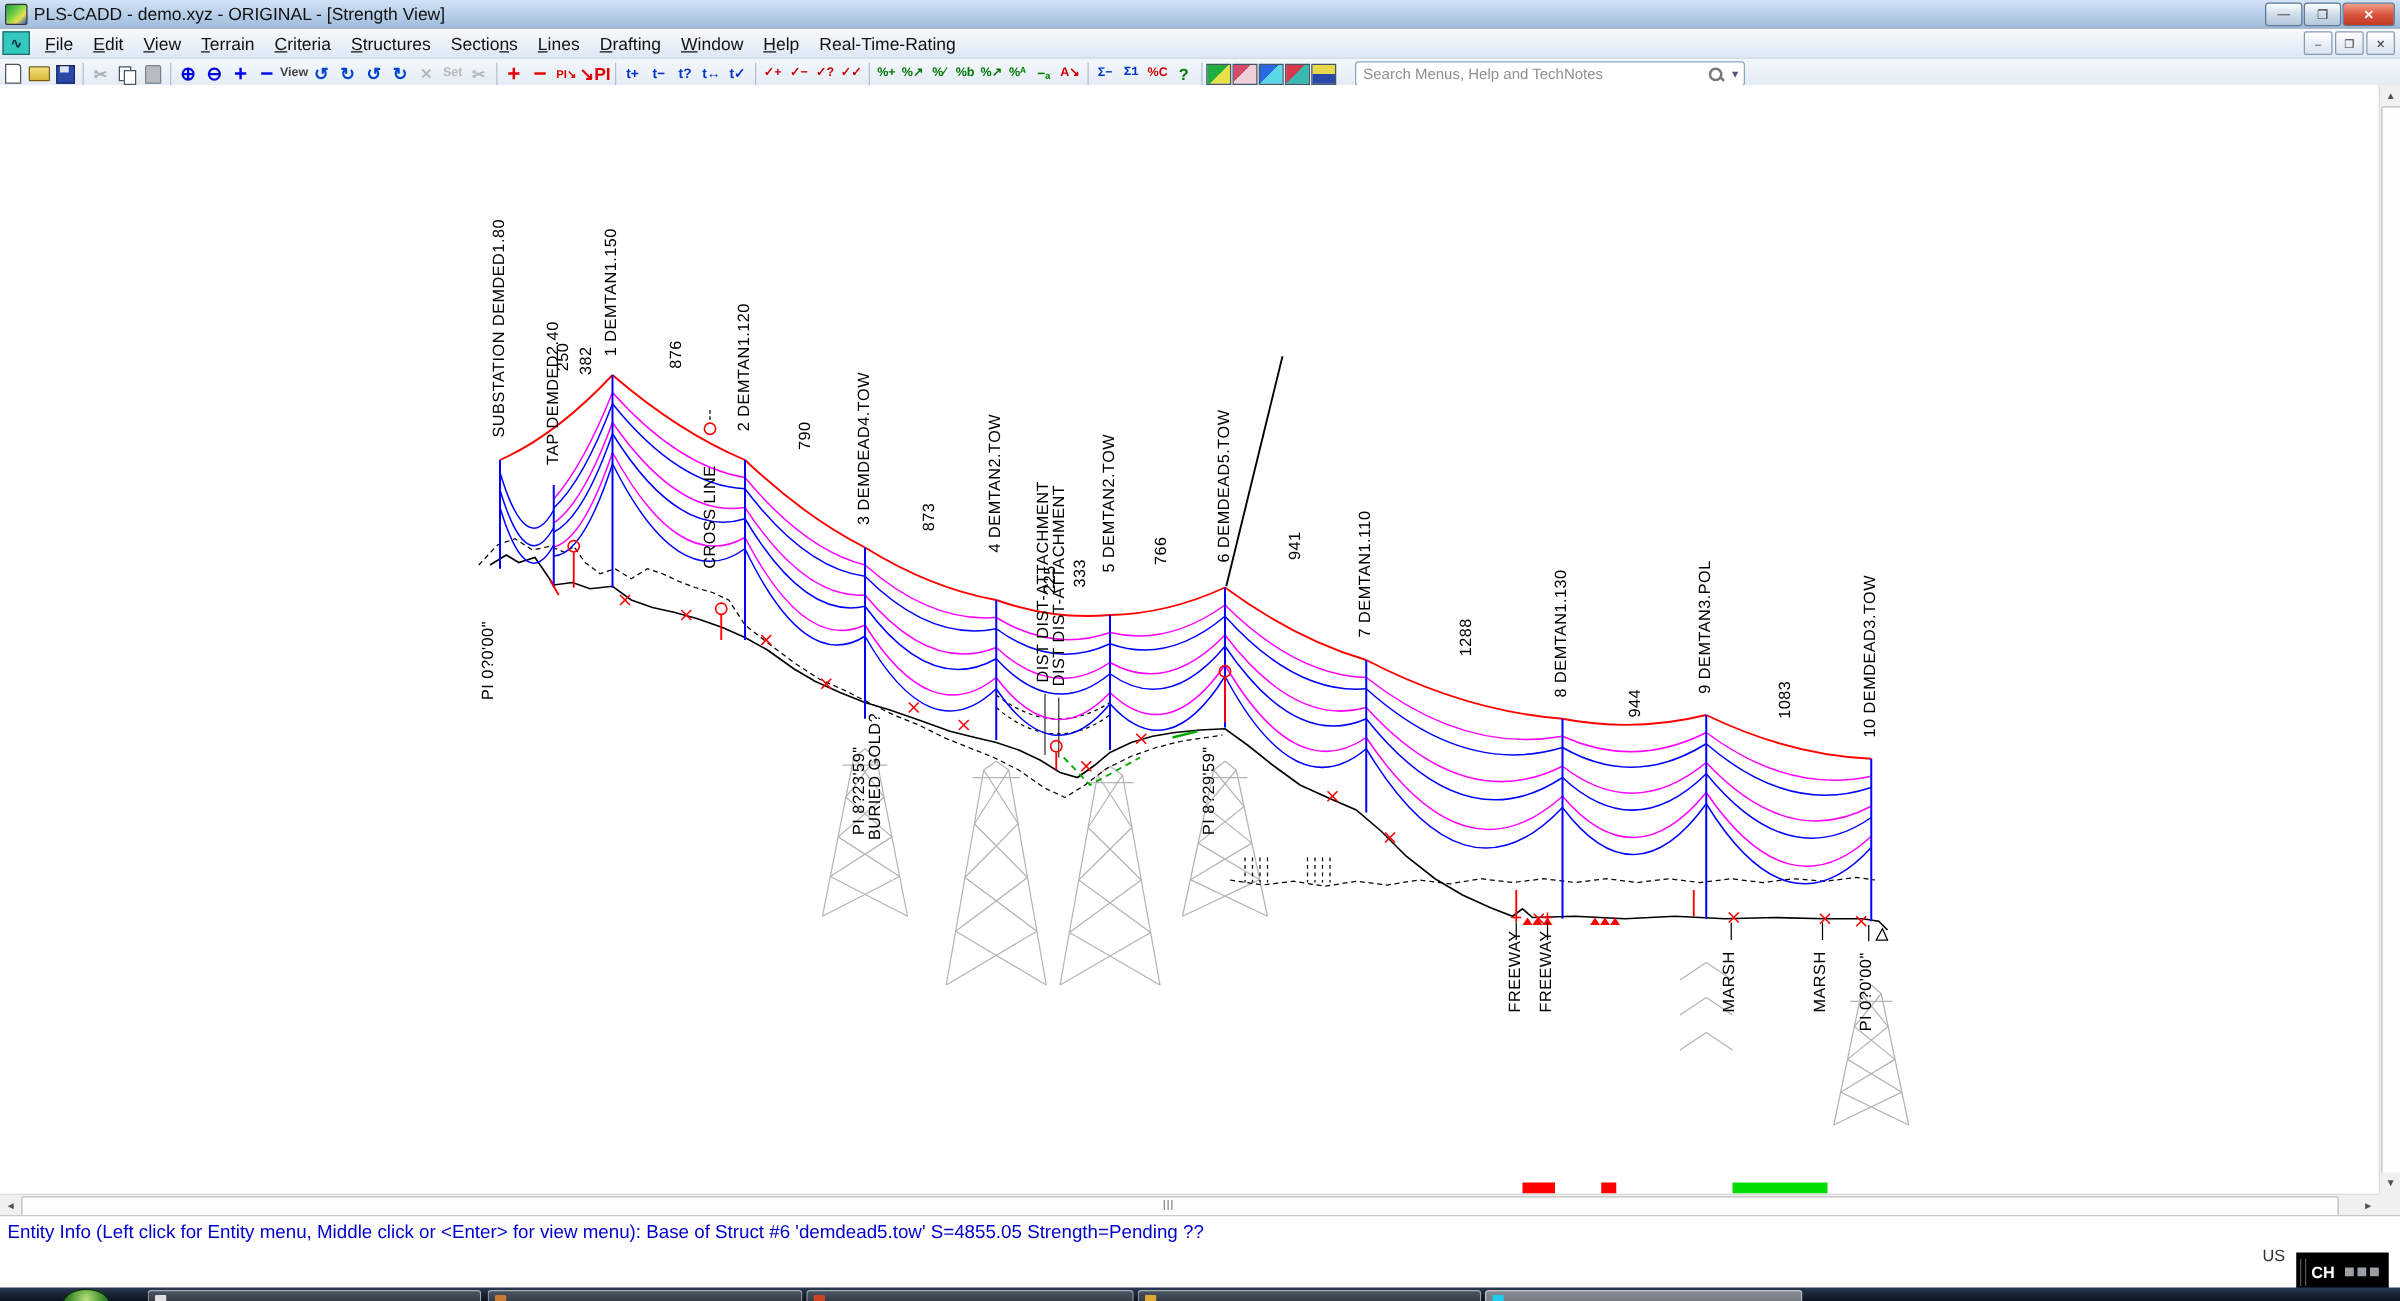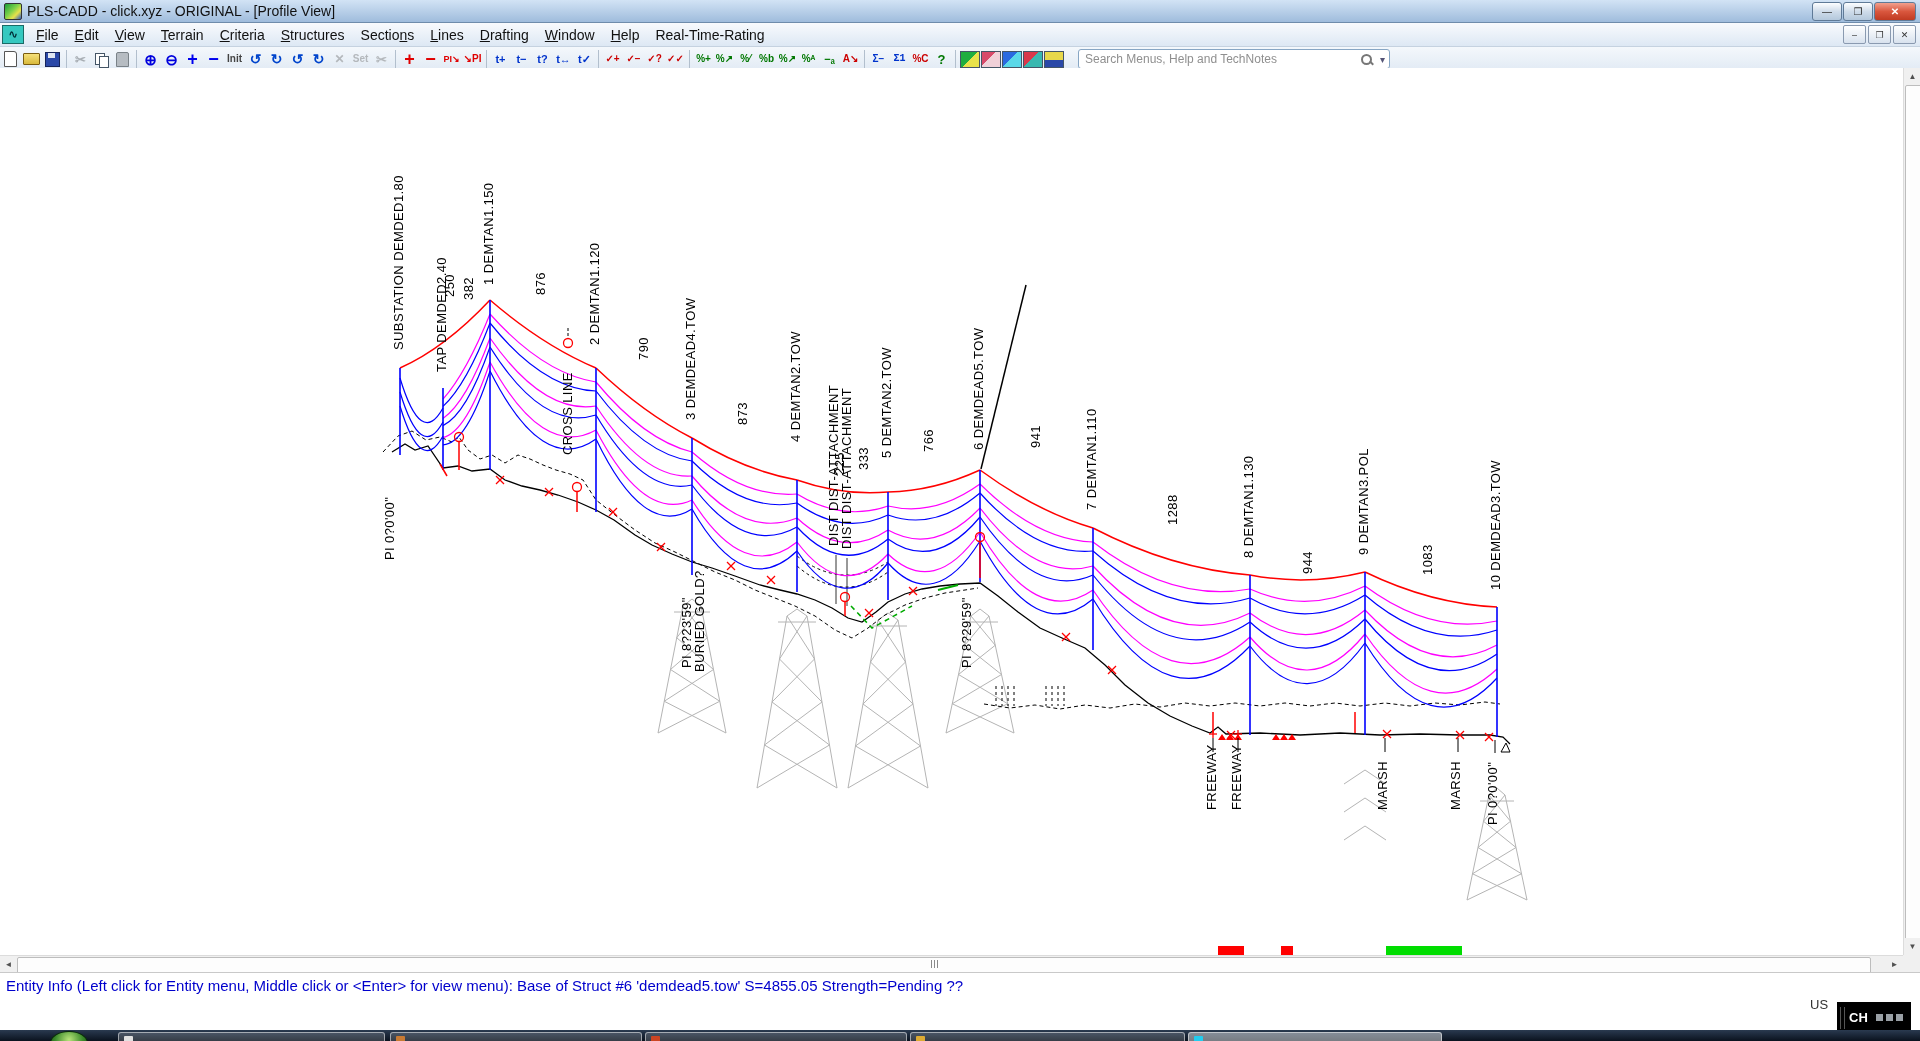--- a/index.html
+++ b/index.html
@@ -90,21 +90,21 @@
   .tbtn2 b{position:absolute;left:5px;top:3px;width:9px;height:7px;display:block;border-radius:1px;}
 </style>
 </head>
 <body>
 
 
 
 
 <div class="titlebar">
   <span class="app-icon"></span>
-  <span class="title-text">PLS-CADD - click.xyz - ORIGINAL - [Profile View]</span>
+  <span class="title-text">PLS-CADD - demo.xyz - ORIGINAL - [Strength View]</span>
   <span class="win-btns">
     <span class="wbtn">—</span>
     <span class="wbtn">❐</span>
     <span class="wbtn close">✕</span>
   </span>
 </div>
 
 <div class="menubar">
   <span class="mdi-icon">∿</span>
   <span id="menu-items"><span class="menu-item"><u>F</u>ile</span><span class="menu-item"><u>E</u>dit</span><span class="menu-item"><u>V</u>iew</span><span class="menu-item"><u>T</u>errain</span><span class="menu-item"><u>C</u>riteria</span><span class="menu-item"><u>S</u>tructures</span><span class="menu-item">Sectio<u>n</u>s</span><span class="menu-item"><u>L</u>ines</span><span class="menu-item"><u>D</u>rafting</span><span class="menu-item"><u>W</u>indow</span><span class="menu-item"><u>H</u>elp</span><span class="menu-item">Real-Time-Rating</span></span>
@@ -132,33 +132,33 @@
         <span class="sp-copy"></span>
       </span>
       <span class="tbi">
         <span class="sp-paste"></span>
       </span>
       <span class="tb-sep"></span>
       <span class="tbi" style="color: rgb(0, 0, 221); font-size: 15px;">⊕</span>
       <span class="tbi" style="color: rgb(0, 0, 221); font-size: 15px;">⊖</span>
       <span class="tbi" style="color: rgb(0, 0, 238); font-size: 18px;">+</span>
       <span class="tbi" style="color: rgb(0, 0, 238); font-size: 18px;">−</span>
-      <span class="tbi" style="color: rgb(68, 68, 68); font-size: 10px;">Init</span>
+      <span class="tbi" style="color: rgb(68, 68, 68); font-size: 10px;">View</span>
       <span class="tbi" style="color: rgb(0, 68, 204); font-size: 14px;">↺</span>
       <span class="tbi" style="color: rgb(0, 68, 204); font-size: 14px;">↻</span>
       <span class="tbi" style="color: rgb(0, 68, 204); font-size: 14px;">↺</span>
       <span class="tbi" style="color: rgb(0, 68, 204); font-size: 14px;">↻</span>
       <span class="tbi" style="color: rgb(180, 184, 188); font-size: 12px;">✕</span>
       <span class="tbi" style="color: rgb(180, 184, 188); font-size: 10px;">Set</span>
       <span class="tbi" style="color: rgb(180, 184, 188); font-size: 13px;">✂</span>
       <span class="tb-sep"></span>
       <span class="tbi" style="color: rgb(224, 0, 0); font-size: 18px;">+</span>
       <span class="tbi" style="color: rgb(224, 0, 0); font-size: 18px;">−</span>
       <span class="tbi" style="color: rgb(224, 0, 0); font-size: 9px;">PI↘</span>
-      <span class="tbi" style="color: rgb(224, 0, 0); font-size: 10px;">↘PI</span>
+      <span class="tbi" style="color: rgb(224, 0, 0); font-size: 14px;">↘PI</span>
       <span class="tb-sep"></span>
       <span class="tbi" style="color: rgb(0, 51, 204); font-size: 11px;">t+</span>
       <span class="tbi" style="color: rgb(0, 51, 204); font-size: 11px;">t−</span>
       <span class="tbi" style="color: rgb(0, 51, 204); font-size: 11px;">t?</span>
       <span class="tbi" style="color: rgb(0, 51, 204); font-size: 11px;">t↔</span>
       <span class="tbi" style="color: rgb(0, 51, 204); font-size: 11px;">t✓</span>
       <span class="tb-sep"></span>
       <span class="tbi" style="color: rgb(204, 0, 0); font-size: 10px;">✓+</span>
       <span class="tbi" style="color: rgb(204, 0, 0); font-size: 10px;">✓−</span>
       <span class="tbi" style="color: rgb(204, 0, 0); font-size: 10px;">✓?</span>

